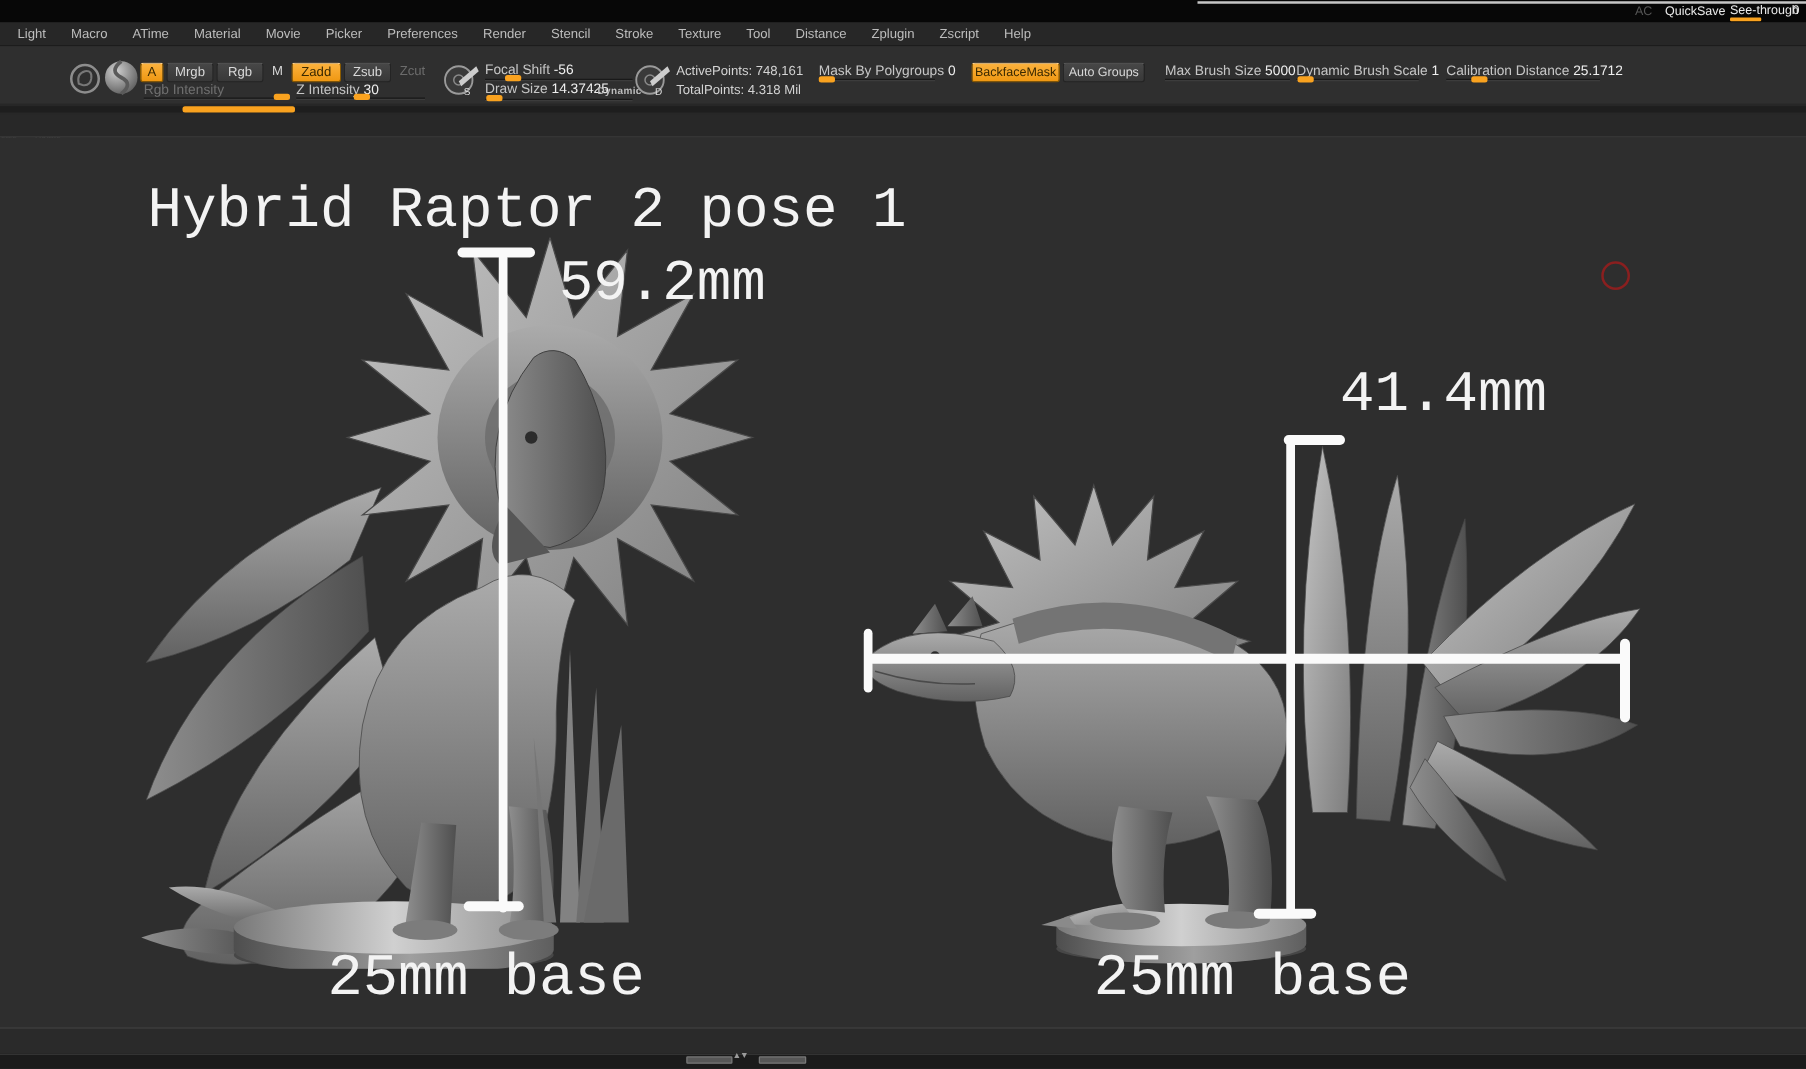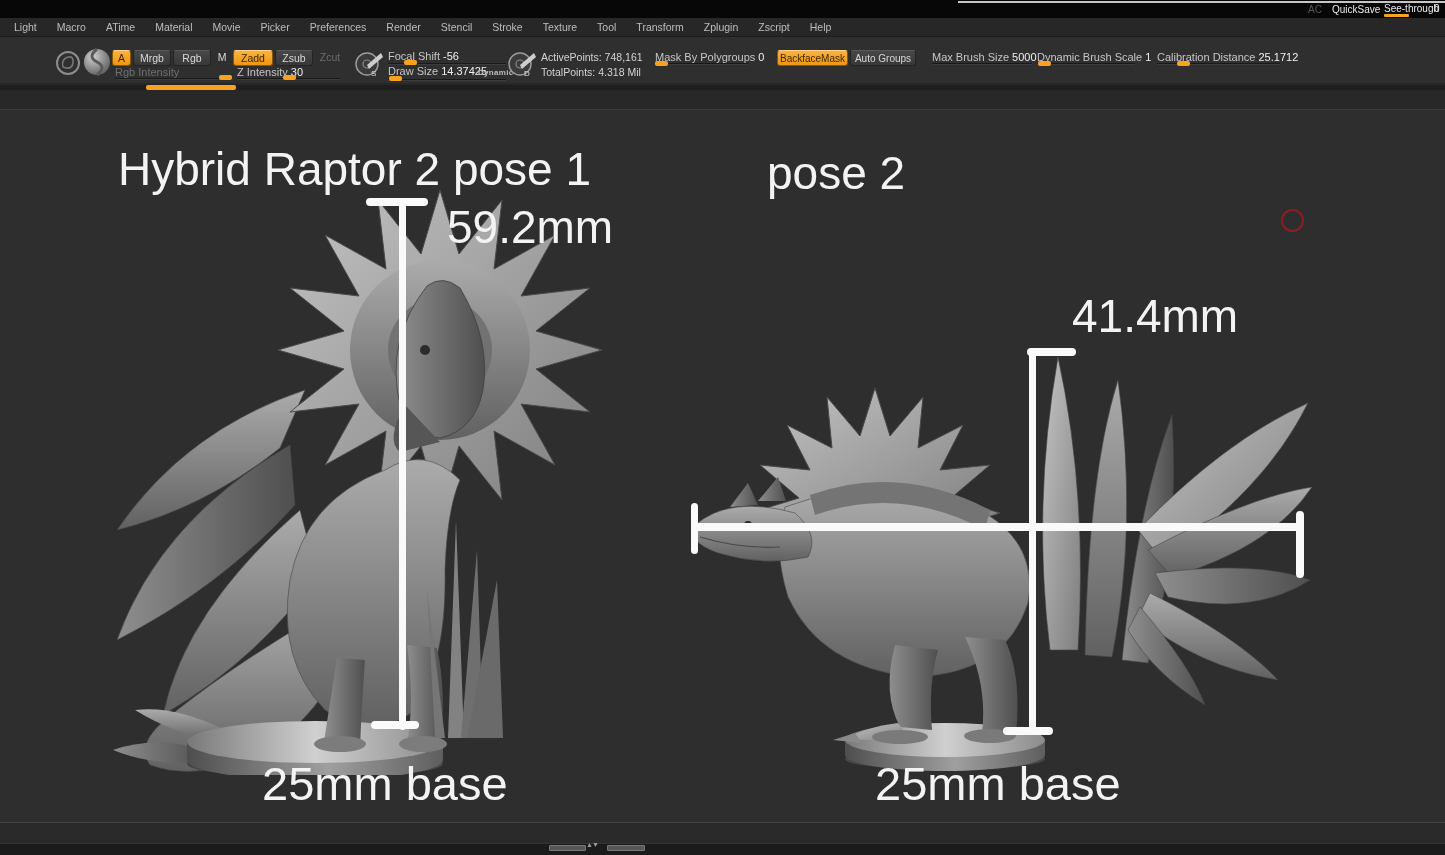--- a/index.html
+++ b/index.html
@@ -38,21 +38,21 @@
   .iconlbl{position:absolute;font-size:7px;color:#9a9a9a}
 
   
   .strip{position:absolute;left:0;top:83px;width:1445px;height:9px;background:#272727}
   .strip .track2{position:absolute;left:0;top:2px;width:1445px;height:5px;background:#1e1e1e}
   .strip .thumb2{position:absolute;left:146px;top:2px;width:90px;height:5px;background:var(--accent);border-radius:2px}
   .gapband{position:absolute;left:0;top:92px;width:1445px;height:18px;background:#282828;border-bottom:1px solid #3a3a3a}
 
   
   .canvas{position:absolute;left:0;top:110px;width:1445px;height:712px;background:#2e2e2e}
-  .note{position:absolute;font-family:Liberation Sans, sans-serif;color:#f3f3f3;line-height:1;white-space:nowrap}
+  .note{position:absolute;font-family:Liberation Mono, monospace;color:#f3f3f3;line-height:1;white-space:nowrap}
   .mline{position:absolute;background:#fafafa;border-radius:4px}
   .redcursor{position:absolute;left:1281px;top:209px;width:23px;height:23px;border:2.5px solid #8a1f1f;border-radius:50%}
 
   
   .botline{position:absolute;left:0;top:822px;width:1445px;height:1px;background:#424242}
   .botband{position:absolute;left:0;top:823px;width:1445px;height:20px;background:#2a2a2a}
   .botdark{position:absolute;left:0;top:843px;width:1445px;height:12px;background:#1b1b1b;border-top:1px solid #333}
   .hbar{position:absolute;top:845px;height:6px;background:#575757;border:1px solid #787878;border-radius:1px}
   .harrows{position:absolute;left:586px;top:841px;font-size:7px;color:#9b9b9b;letter-spacing:-1px}
 
@@ -80,21 +80,21 @@
     <span class="mi">ATime</span>
     <span class="mi">Material</span>
     <span class="mi">Movie</span>
     <span class="mi">Picker</span>
     <span class="mi">Preferences</span>
     <span class="mi">Render</span>
     <span class="mi">Stencil</span>
     <span class="mi">Stroke</span>
     <span class="mi">Texture</span>
     <span class="mi">Tool</span>
-    <span class="mi">Transform</span>
+    <span class="mi">Distance</span>
     <span class="mi">Zplugin</span>
     <span class="mi">Zscript</span>
     <span class="mi">Help</span>
   </nav>
 
   <div class="toolbar">
 
     <div class="abs" style="left:-6px;top:46px;width:30px;height:32px">
       <div class="cardicon" style="left:2px;top:6px;transform:rotate(-8deg)"></div>
       <div class="badge" style="left:11px;top:2px">S</div>
@@ -334,21 +334,20 @@
   <div class="mline" style="left:371px;top:721px;width:48px;height:8px"></div>
 
   <div class="mline" style="left:1029px;top:351px;width:7px;height:383px"></div>
   <div class="mline" style="left:1027px;top:348px;width:49px;height:8px"></div>
   <div class="mline" style="left:1003px;top:727px;width:50px;height:8px"></div>
   <div class="mline" style="left:694px;top:523px;width:606px;height:8px"></div>
   <div class="mline" style="left:691px;top:503px;width:7px;height:51px"></div>
   <div class="mline" style="left:1296px;top:511px;width:8px;height:67px"></div>
 
   <div class="note" style="left:118px;top:146px;font-size:46px">Hybrid Raptor 2 pose 1</div>
-  <div class="note" style="left:767px;top:150px;font-size:46px">pose 2</div>
   <div class="note" style="left:447px;top:204px;font-size:46px">59.2mm</div>
   <div class="note" style="left:1072px;top:293px;font-size:46px">41.4mm</div>
   <div class="note" style="left:262px;top:760px;font-size:47px">25mm base</div>
   <div class="note" style="left:875px;top:760px;font-size:47px">25mm base</div>
 
   <div class="redcursor"></div>
 
   <div class="botline"></div>
   <div class="botband"></div>
   <div class="botdark"></div>

